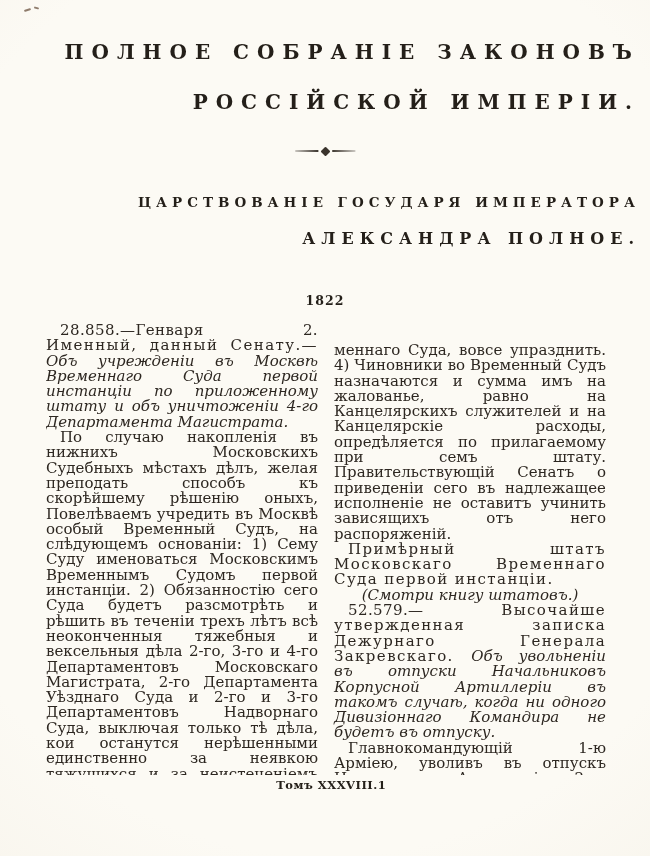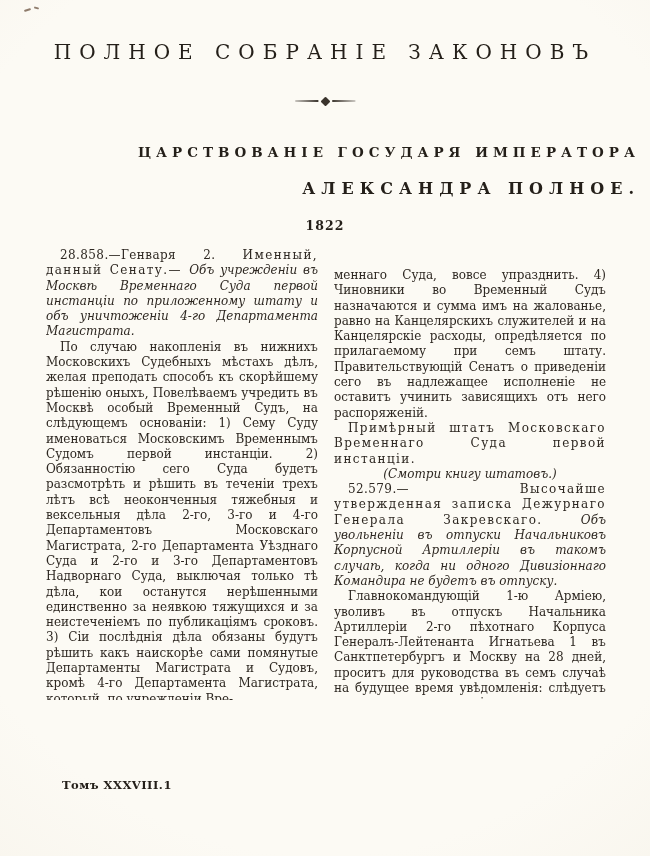--- a/index.html
+++ b/index.html
@@ -21,23 +21,23 @@
     content: ""; position: absolute; left: 0; top: 3px; width: 7px; height: 2px;
     background: #6b5340; transform: rotate(-18deg); border-radius: 1px;
   }
   .ink-mark::after {
     content: ""; position: absolute; right: 1px; top: 1px; width: 5px; height: 2px;
     background: #6b5340; transform: rotate(14deg); border-radius: 1px;
   }
 
   .title {
     margin: 40px 10px 0;
-    text-align: center;
+    text-align: right;
     font-size: 20px;
-    font-weight: normal;
+    font-weight: bold;
     letter-spacing: 8px;
     color: #241f19;
   }
   .title2 { margin-top: 26px; }
 
   .ornament {
     margin-top: 32px;
     display: flex; align-items: center; justify-content: center;
     height: 10px;
   }
@@ -57,70 +57,71 @@
     letter-spacing: 5px;
     color: #241f19;
   }
   .reign2 {
     margin-top: 19px;
     font-size: 16px;
     letter-spacing: 6px;
   }
 
   .year {
-    margin-top: 20px;
+    margin-top: 45px;
     text-align: center;
     font-size: 12.5px;
     font-weight: bold;
     letter-spacing: 1px;
     color: #241f19;
   }
 
   .columns {
     display: flex;
     gap: 16px;
     margin: 15px 44px 0 46px;
     height: 452px;
     overflow: hidden;
     text-align: justify;
-    font-size: 12px;
+    font-size: 15px;
     line-height: 15.3px;
     color: #2d2721;
   }
   .col { flex: 1 1 0; min-width: 0; }
   .col p { margin: 0; }
 
   .entry-head { text-indent: 14px; }
   .entry-head .num { letter-spacing: 0.4px; }
   .entry-head .spaced { letter-spacing: 1.4px; }
   .entry-head .subj { font-style: italic; }
 
   .body-par { text-indent: 14px; }
   .body-par.noindent { text-indent: 0; margin-top: 20px; }
 
   .staff-heading { text-indent: 14px; letter-spacing: 1.4px; }
   .staff-note { text-align: center; font-style: italic; text-indent: 0; }
 
   .footer {
     position: absolute;
     top: 778px; left: 46px; right: 44px;
-    display: flex; justify-content: flex-start; align-items: baseline;
+    display: flex; justify-content: center; align-items: baseline;
     font-size: 11.5px; font-weight: bold; color: #241f19;
   }
   .footer .volume { padding-left: 16px; letter-spacing: 0.5px; }
   .footer .pagenum { padding-right: 6px; }
 </style>
 </head>
 <body>
 
 <div class="page">
 
   <div class="ink-mark"></div>
 
   <div class="title">ПОЛНОЕ СОБРАНІЕ ЗАКОНОВЪ</div>
+  <div class="title title2">РОССІЙСКОЙ ИМПЕРІИ.</div>
 
   <div class="ornament">
     <span class="orn-line taper-l"></span>
     <span class="orn-diamond"></span>
     <span class="orn-line taper-r"></span>
   </div>
 
   <div class="reign">ЦАРСТВОВАНІЕ ГОСУДАРЯ ИМПЕРАТОРА</div>
   <div class="reign reign2">АЛЕКСАНДРА ПОЛНОЕ.</div>
 

